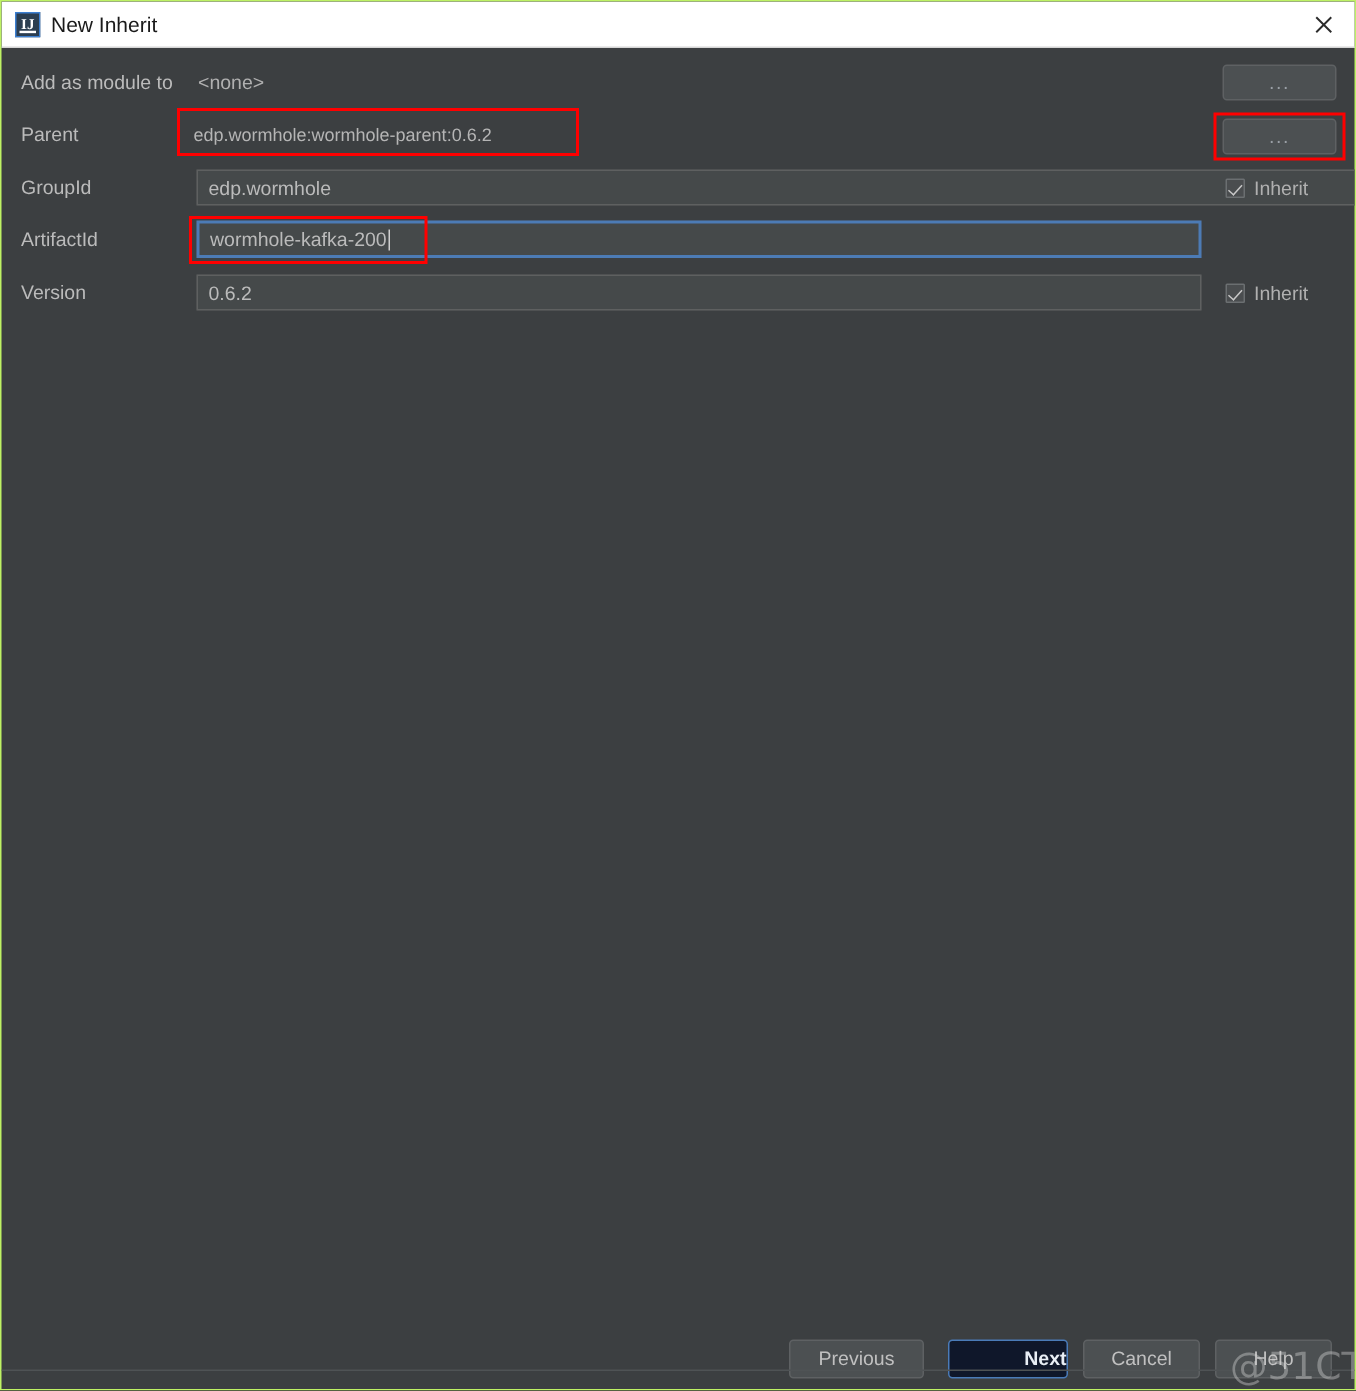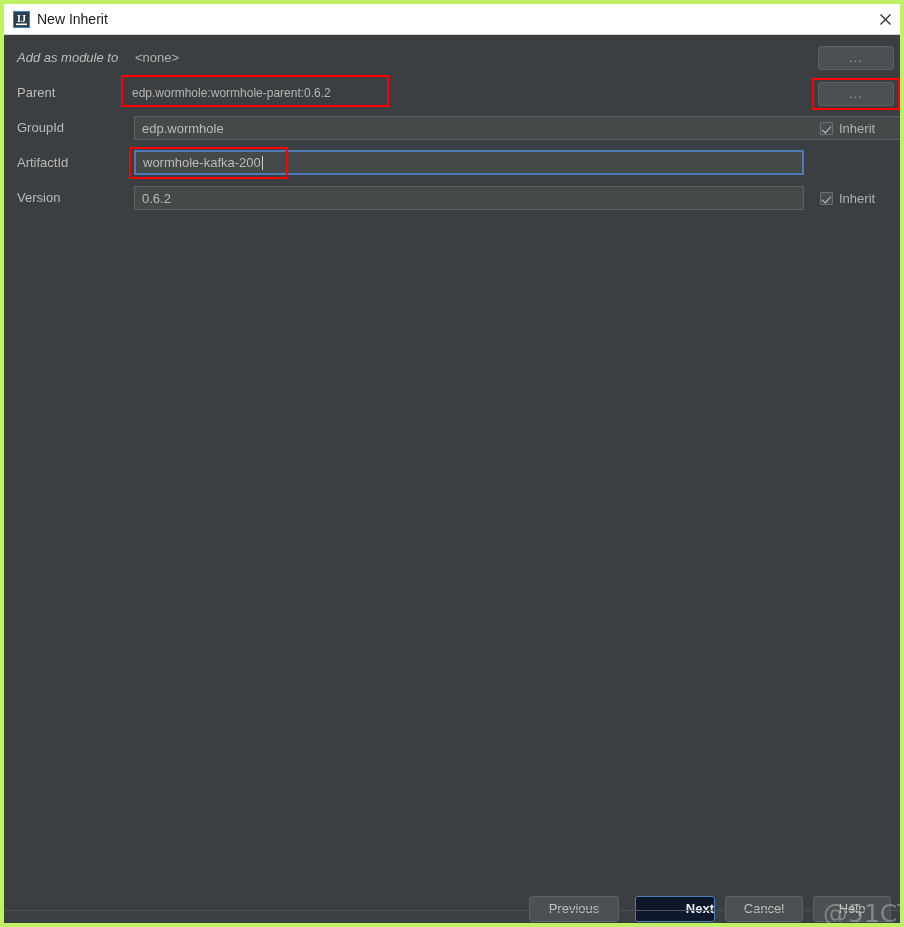--- a/index.html
+++ b/index.html
@@ -11,21 +11,21 @@
     font-family: "Liberation Sans", "DejaVu Sans", sans-serif;
   }
 
   #dialog {
     position: relative;
     width: 904px;
     height: 927px;
     background: #3c3f41;
     overflow: hidden;
     box-sizing: border-box;
-    border: 4px solid #bef264;
+    border: 1px solid #bef264;
   }
 
   
   .titlebar {
     position: absolute;
     left: 0; top: 0;
     width: 904px;
     height: 31px;
     background: #ffffff;
     border-bottom: 1px solid #d6d6d6;
@@ -222,21 +222,21 @@
     </span>
     <span class="title-text">New Inherit</span>
     <div class="close-btn">
       <svg width="13" height="13" viewBox="0 0 13 13">
         <line x1="1.5" y1="1.5" x2="11.5" y2="11.5" stroke="#2b2b2b" stroke-width="1.3"></line>
         <line x1="11.5" y1="1.5" x2="1.5" y2="11.5" stroke="#2b2b2b" stroke-width="1.3"></line>
       </svg>
     </div>
   </div>
 
-  <div class="form-label" style="left:13px; top:45px;font-style:italic;">Add as module to</div>
+  <div class="form-label" style="left:13px; top:45px;">Add as module to</div>
   <div class="static-value" style="left:131px; top:45px;">&lt;none&gt;</div>
 
   <div class="ellipsis-btn" style="left:814px; top:42px;">...</div>
 
   <div class="form-label" style="left:13px; top:80px;">Parent</div>
   <div class="parent-value" style="left:128px; top:81px;">edp.wormhole:wormhole-parent:0.6.2</div>
   <div class="annot" style="left:117px; top:71px; width:268px; height:32px;"></div>
 
   <div class="ellipsis-btn" style="left:814px; top:78px;">...</div>
   <div class="annot" style="left:808px; top:74px; width:88px; height:32px;"></div>

